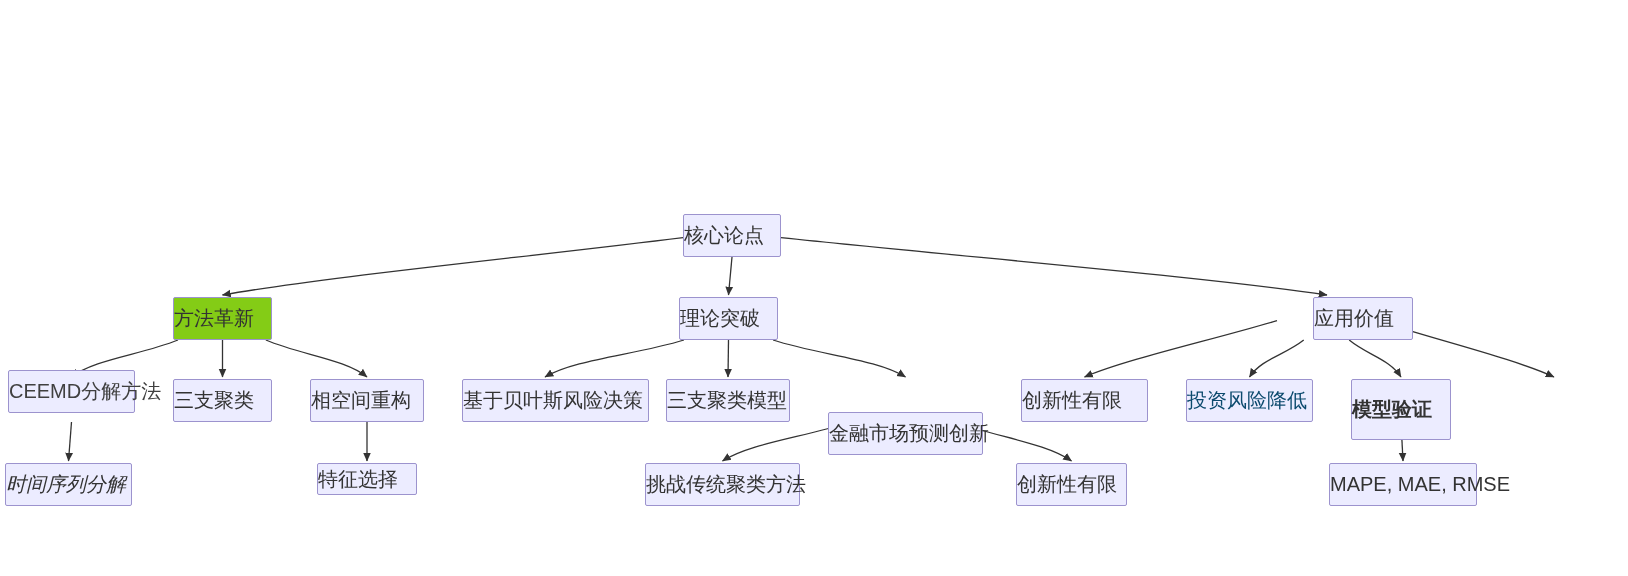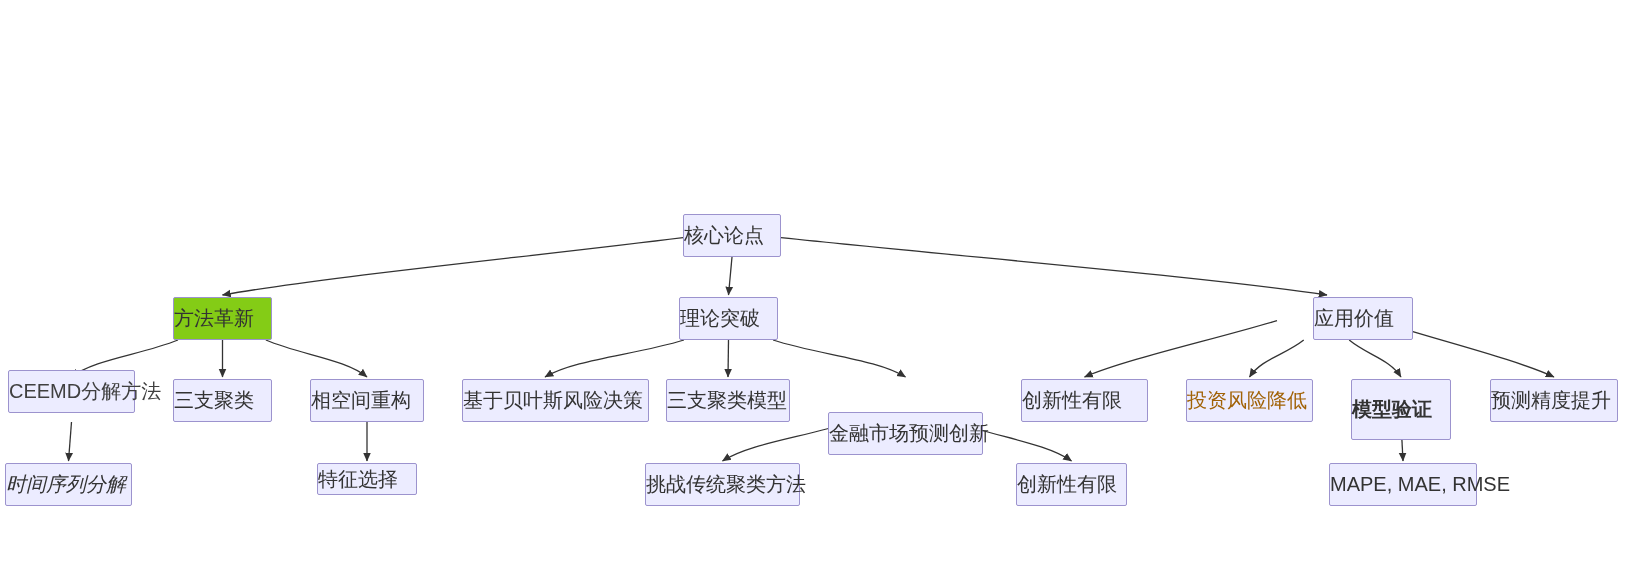--- a/index.html
+++ b/index.html
@@ -104,28 +104,25 @@
       </div>
       <div class="node" style="left: 666px; top: 379px; width: 124px; height: 43px; background: rgb(236, 236, 255); border-color: rgb(156, 147, 206); color: rgb(51, 51, 51);">
         <span>三支聚类模型</span>
       </div>
       <div class="node" style="left: 828px; top: 379px; width: 155px; height: 43px; background: rgb(236, 236, 255); border-color: rgb(156, 147, 206); color: rgb(51, 51, 51); margin-top: 33px;">
         <span>金融市场预测创新</span>
       </div>
       <div class="node" style="left: 1021px; top: 379px; width: 127px; height: 43px; background: rgb(236, 236, 255); border-color: rgb(156, 147, 206); color: rgb(51, 51, 51);">
         <span>创新性有限</span>
       </div>
-      <div class="node" style="left: 1186px; top: 379px; width: 127px; height: 43px; background: rgb(236, 236, 255); border-color: rgb(156, 147, 206); color: #a16207;">
+      <div class="node" style="left: 1186px; top: 379px; width: 127px; height: 43px; background: rgb(236, 236, 255); border-color: rgb(156, 147, 206); color: #0c4a6e;">
         <span>投资风险降低</span>
       </div>
       <div class="node" style="left: 1351px; top: 379px; width: 100px; height: 61px; background: rgb(236, 236, 255); border-color: rgb(156, 147, 206); color: rgb(51, 51, 51); font-weight: bold;">
         <span>模型验证</span>
-      </div>
-      <div class="node" style="left: 1490px; top: 379px; width: 128px; height: 43px; background: rgb(236, 236, 255); border-color: rgb(156, 147, 206); color: rgb(51, 51, 51);">
-        <span>预测精度提升</span>
       </div>
       <div class="node" style="left: 5px; top: 463px; width: 127px; height: 43px; background: rgb(236, 236, 255); border-color: rgb(156, 147, 206); color: rgb(51, 51, 51); font-style: italic;">
         <span>时间序列分解</span>
       </div>
       <div class="node" style="left: 317px; top: 463px; width: 100px; height: 32px; background: rgb(236, 236, 255); border-color: rgb(156, 147, 206); color: rgb(51, 51, 51);">
         <span>特征选择</span>
       </div>
       <div class="node" style="left: 645px; top: 463px; width: 155px; height: 43px; background: rgb(236, 236, 255); border-color: rgb(156, 147, 206); color: rgb(51, 51, 51);">
         <span>挑战传统聚类方法</span>
       </div>

